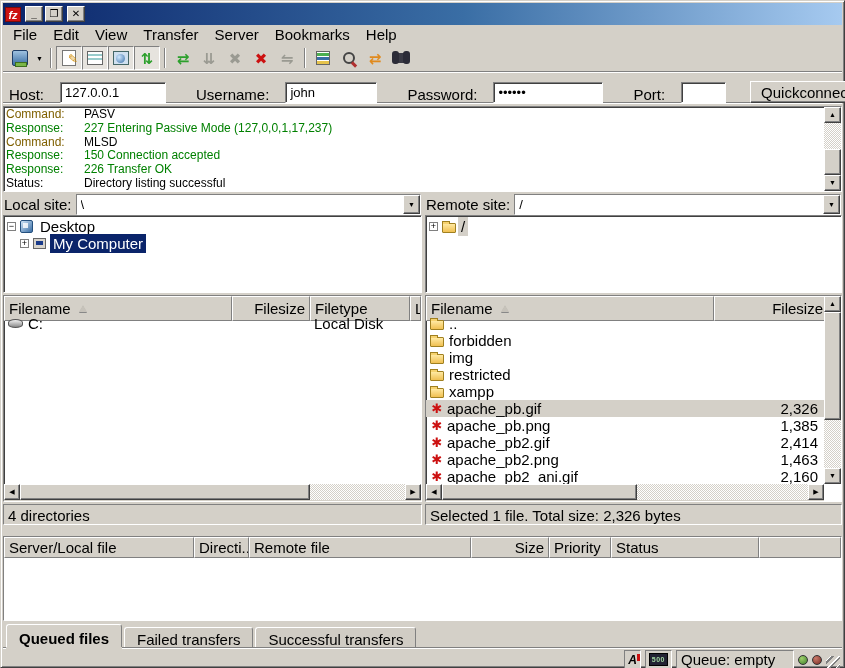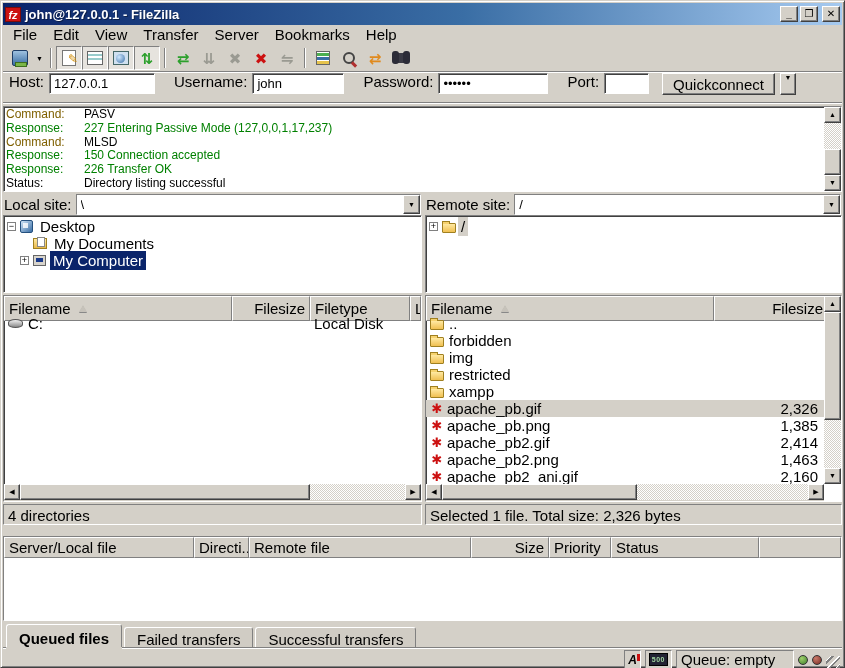--- a/index.html
+++ b/index.html
@@ -50,21 +50,21 @@
   .or { color:#e08a1e; font-weight:bold; }
   .ic-filter { width:14px; height:14px; border:1px solid #666; background:
       linear-gradient(#fff 1px,#4caf50 1px 4px,#fff 4px 5px,#3a6ea5 5px 8px,#fff 8px 9px,#e6c34c 9px 12px,#fff 12px); }
   .ic-compare { width:12px; height:12px; border:2px solid #444; border-radius:50%; position:relative; }
   .ic-compare::after { content:""; position:absolute; right:-4px; bottom:-4px; width:6px; height:3px; background:#b03030; transform:rotate(45deg); }
   .ic-find { width:16px; height:10px; position:relative; background:#3b3b46; border-radius:2px; }
   .ic-find::before, .ic-find::after { content:""; position:absolute; top:-2px; width:7px; height:13px; background:#2c2c38; border-radius:3px; }
   .ic-find::before { left:-1px; } .ic-find::after { right:-1px; }
 
   
-  .quickbar { height:31px; flex:0 0 31px; display:flex; align-items:flex-start; gap:5px; padding:0 6px;
+  .quickbar { height:31px; flex:0 0 31px; display:flex; align-items:flex-end; gap:16px; padding:0 6px;
               border-bottom:1px solid #fff; box-shadow:0 -1px 0 #808080 inset; }
   .sunken { background:#fff; border:1px solid; border-color:#808080 #fff #fff #808080; box-shadow:inset 1px 1px 0 #404040; }
   .qfield { height:21px; padding:2px 4px; font-size:13px; outline:none; }
   .qc-btn { height:22px; padding:2px 10px; background:#d4d0c8; border:1px solid; border-color:#fff #404040 #404040 #fff;
             box-shadow:inset -1px -1px 0 #808080; }
   .qc-drop { width:16px; height:22px; background:#d4d0c8; border:1px solid; border-color:#fff #404040 #404040 #fff;
              box-shadow:inset -1px -1px 0 #808080; font-size:7px; text-align:center; }
 
   
   .log-wrap { height:86px; flex:0 0 86px; margin:2px 0 1px 0; position:relative; background:#fff;
@@ -181,21 +181,20 @@
   .grip { width:14px; height:14px; align-self:flex-end;
           background:repeating-linear-gradient(135deg, transparent 0 3px, #fff 3px 4px, #808080 4px 6px); }
 </style>
 </head>
 <body>
 
 <div class="window">
 
   <div class="titlebar">
     <span class="fz-logo">fz</span>
-    <span class="title-text">john@127.0.0.1 - FileZilla</span>
     <span class="winbtns">
       <span class="winbtn">_</span>
       <span class="winbtn">❐</span>
       <span class="winbtn close">✕</span>
     </span>
   </div>
 
   <div class="menubar">
     <span class="menu-item">File</span>
     <span class="menu-item">Edit</span>
@@ -314,25 +313,20 @@
           <span class="combo-btn">▼</span>
         </span>
       </div>
       <div class="tree">
         <div class="trow">
           <span class="exp">−</span>
           <span class="i-desktop"></span>
           <span class="tlabel">Desktop</span>
         </div>
         <div class="trow">
-          <span class="tindent"></span>
-          <span class="i-mydocs"></span>
-          <span class="tlabel">My Documents</span>
-        </div>
-        <div class="trow">
           <span class="tindent" style="width:13px;flex-basis:13px"></span>
           <span class="exp">+</span>
           <span class="i-mycomputer"></span>
           <span class="tlabel sel-active">My Computer</span>
         </div>
       </div>
       <div class="list-wrap">
         <div class="lheader">
           <span class="hcell lc0">
               <span>Filename</span>

